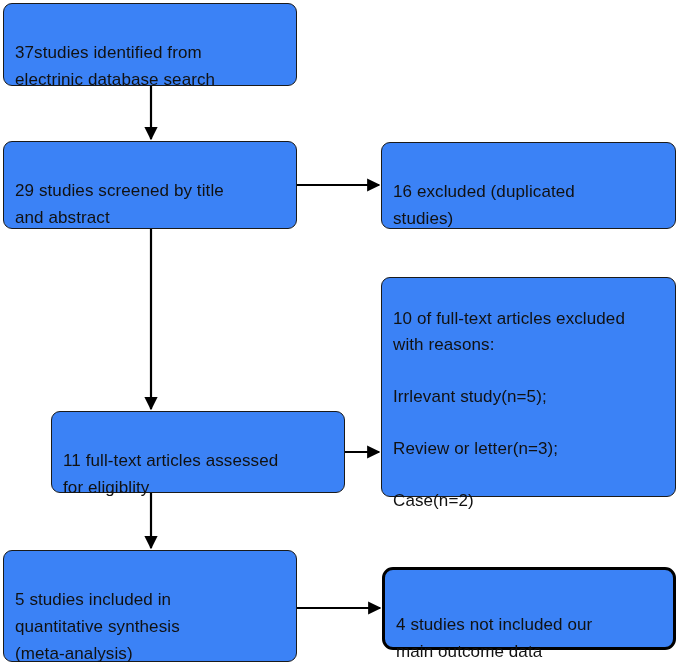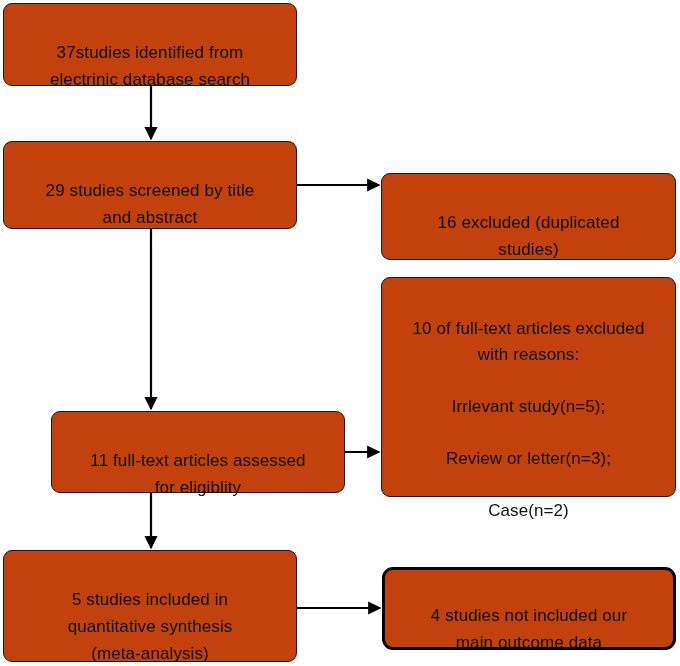--- a/index.html
+++ b/index.html
@@ -11,51 +11,50 @@
     position: relative;
     width: 680px;
     height: 666px;
     background: #ffffff;
     font-family: "Liberation Sans", sans-serif;
     overflow: hidden;
   }
   .node {
     position: absolute;
     box-sizing: border-box;
-    background: #c2410c;
+    background: #3b82f6;
     border: 1.6px solid #1a1a1a;
     border-radius: 9px;
     color: #111111;
     font-size: 17px;
     line-height: 27px;
     padding: 8px 11px 8px 11px;
     white-space: pre-line;
     letter-spacing: 0.1px;
-    text-align: center;
   }
   .node.thick {
     border-width: 3.2px;
     border-color: #000000;
     border-radius: 11px;
   }
   .node .txt {
     display: block;
     white-space: pre-line;
   }
 
   
   #n-identified   { left: 3px;   top: 3px;   width: 294px; height: 83px; }
   #n-screened     { left: 3px;   top: 141px; width: 294px; height: 88px; }
   #n-fulltext     { left: 3px;   top: 411px; width: 294px; height: 82px; margin-left: 48px; }
   #n-included     { left: 3px;   top: 550px; width: 294px; height: 112px; }
-  #n-duplicated   { left: 381px; top: 142px; width: 295px; height: 87px; margin-top: 31px; }
+  #n-duplicated   { left: 381px; top: 142px; width: 295px; height: 87px; }
   #n-reasons      { left: 381px; top: 277px; width: 295px; height: 220px;
-                    line-height: 26px; padding-top: 12px; }
+                    line-height: 26px; padding-top: 2px; }
   #n-notincluded  { left: 382px; top: 567px; width: 294px; height: 83px;
-                    padding-top: 5px; }
+                    padding-top: 14px; }
 
   
   #edges {
     position: absolute;
     left: 0; top: 0;
     width: 680px;
     height: 666px;
     pointer-events: none;
   }
 </style>

